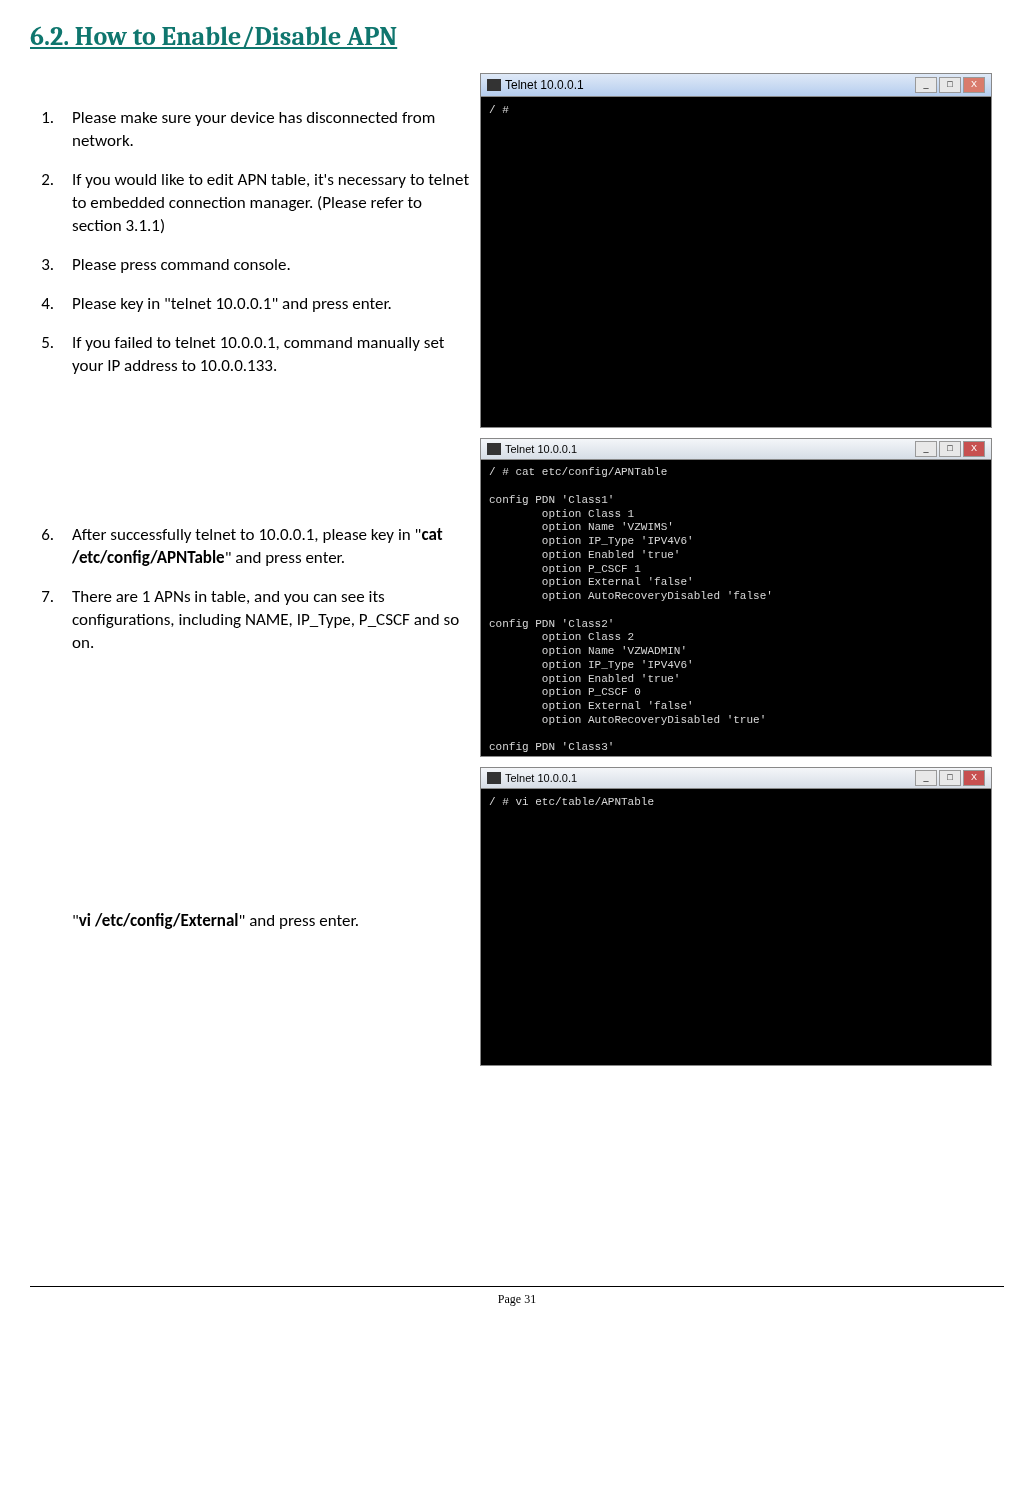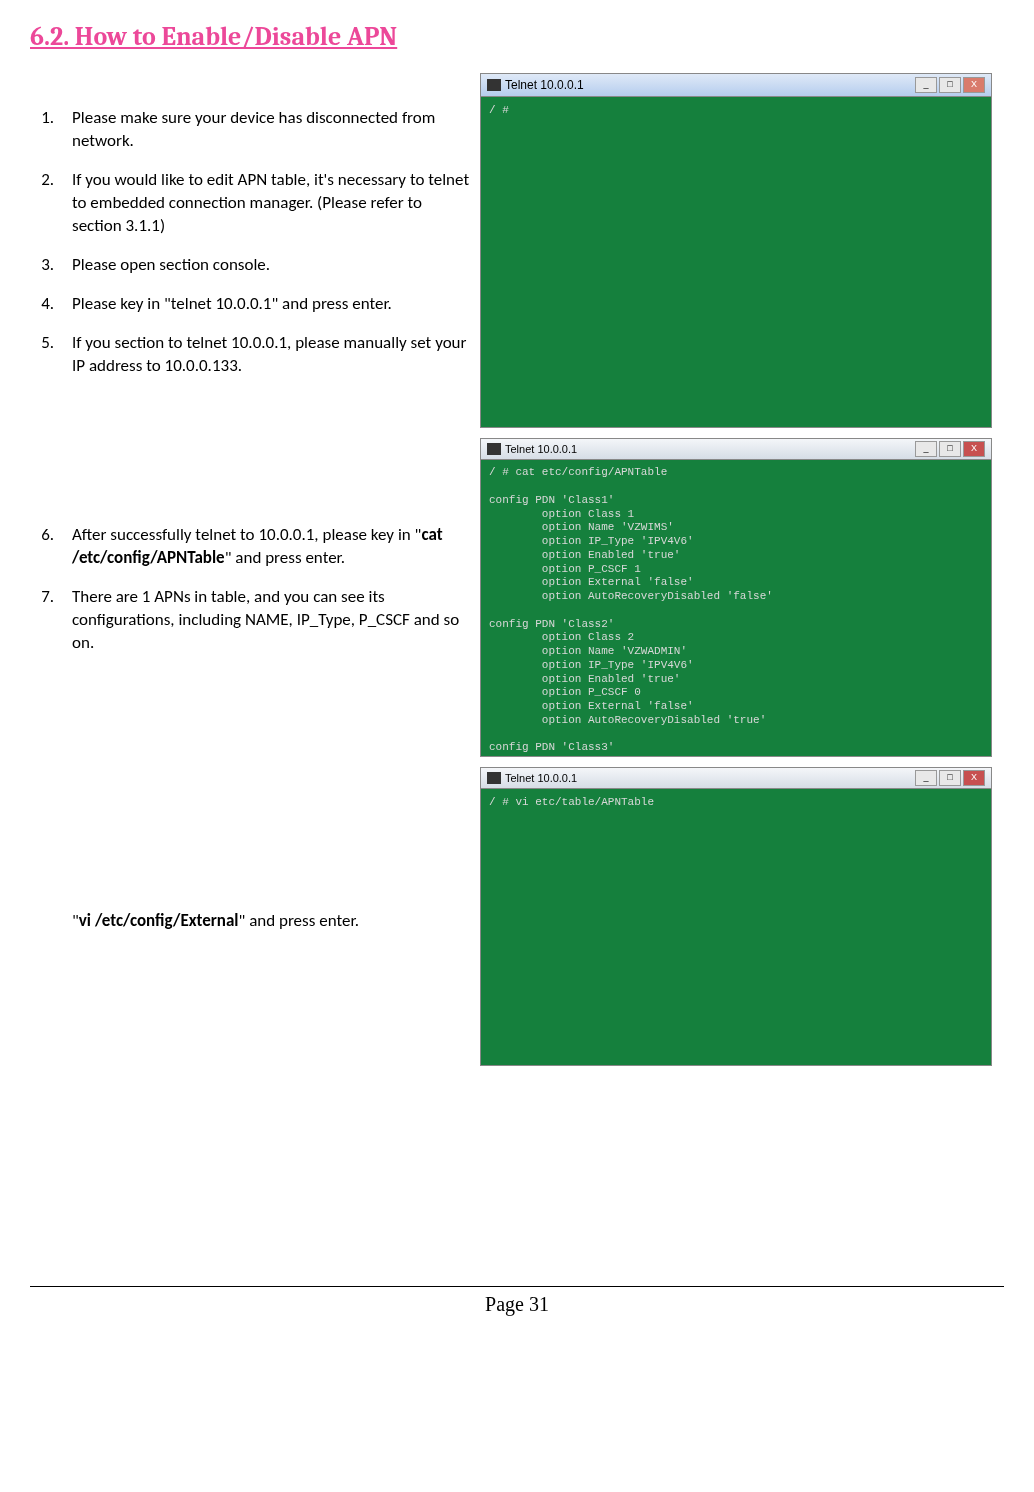--- a/index.html
+++ b/index.html
@@ -5,21 +5,21 @@
   body {
     font-family: Calibri, Arial, sans-serif;
     margin: 0;
     padding: 20px 30px 20px 30px;
     width: 974px;
     color: #000;
     font-size: 17px;
     line-height: 1.35;
   }
   h2 {
-    color: #ec4899;
+    color: #0f766e;
     font-family: Cambria, Georgia, serif;
     font-weight: bold;
     font-size: 26px;
     margin: 0 0 18px 0;
     text-decoration: underline;
   }
   .row {
     display: flex;
     align-items: center;
     margin-bottom: 10px;
@@ -38,21 +38,21 @@
   }
   ol li {
     padding-left: 14px;
     margin-bottom: 16px;
   }
   .sub {
     margin-top: 10px;
     margin-left: 42px;
   }
   .term-window {
-    background: #15803d;
+    background: #000000;
     color: #d8d8d8;
     font-family: "Courier New", monospace;
     font-size: 11px;
     border: 1px solid #888;
     position: relative;
     width: 510px;
   }
   .term-title {
     background: linear-gradient(#dfe9f7, #b5cdee);
     color: #000;
@@ -103,37 +103,37 @@
     background: #333;
     margin-right: 4px;
     display: inline-block;
   }
   .footer {
     border-top: 1px solid #000;
     margin-top: 220px;
     text-align: center;
     padding-top: 4px;
     font-family: "Times New Roman", serif;
-    font-size: 20px;
+    font-size: 12px;
   }
   .bold { font-weight: bold; }
 </style>
 </head>
 <body>
 
 <h2>6.2. How to Enable/Disable APN</h2>
 
 <div class="row">
   <div class="left">
     <ol start="1">
       <li>Please make sure your device has disconnected from network.</li>
       <li>If you would like to edit APN table, it's necessary to telnet to embedded connection manager. (Please refer to section 3.1.1)</li>
-      <li>Please open section console.</li>
+      <li>Please press command console.</li>
       <li>Please key in "telnet 10.0.0.1" and press enter.</li>
-      <li>If you section to telnet 10.0.0.1, please manually set your IP address to 10.0.0.133.</li>
+      <li>If you failed to telnet 10.0.0.1, command manually set your IP address to 10.0.0.133.</li>
     </ol>
   </div>
   <div class="right">
     <div class="term-window term1">
       <div class="term-title">
         <span class="t-icon"></span>
         <span>Telnet 10.0.0.1</span>
         <div class="win-btns">
           <div class="win-btn">_</div>
           <div class="win-btn">□</div>

